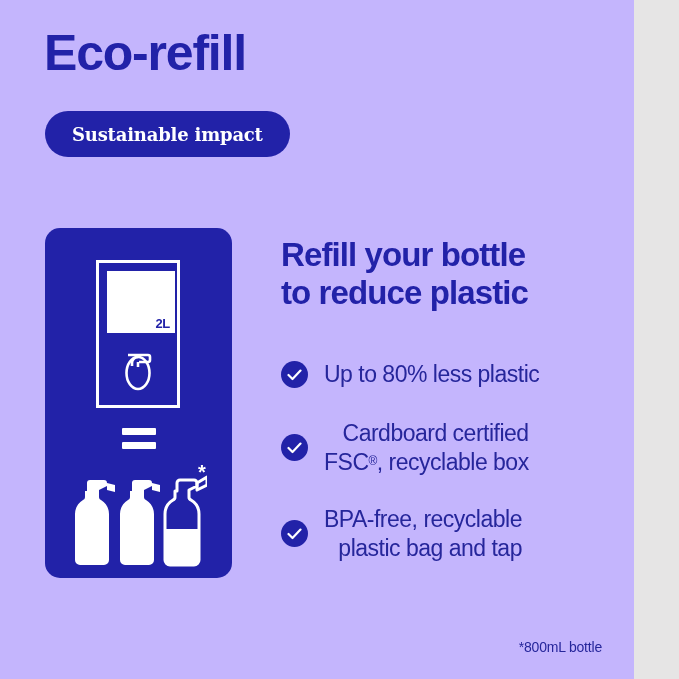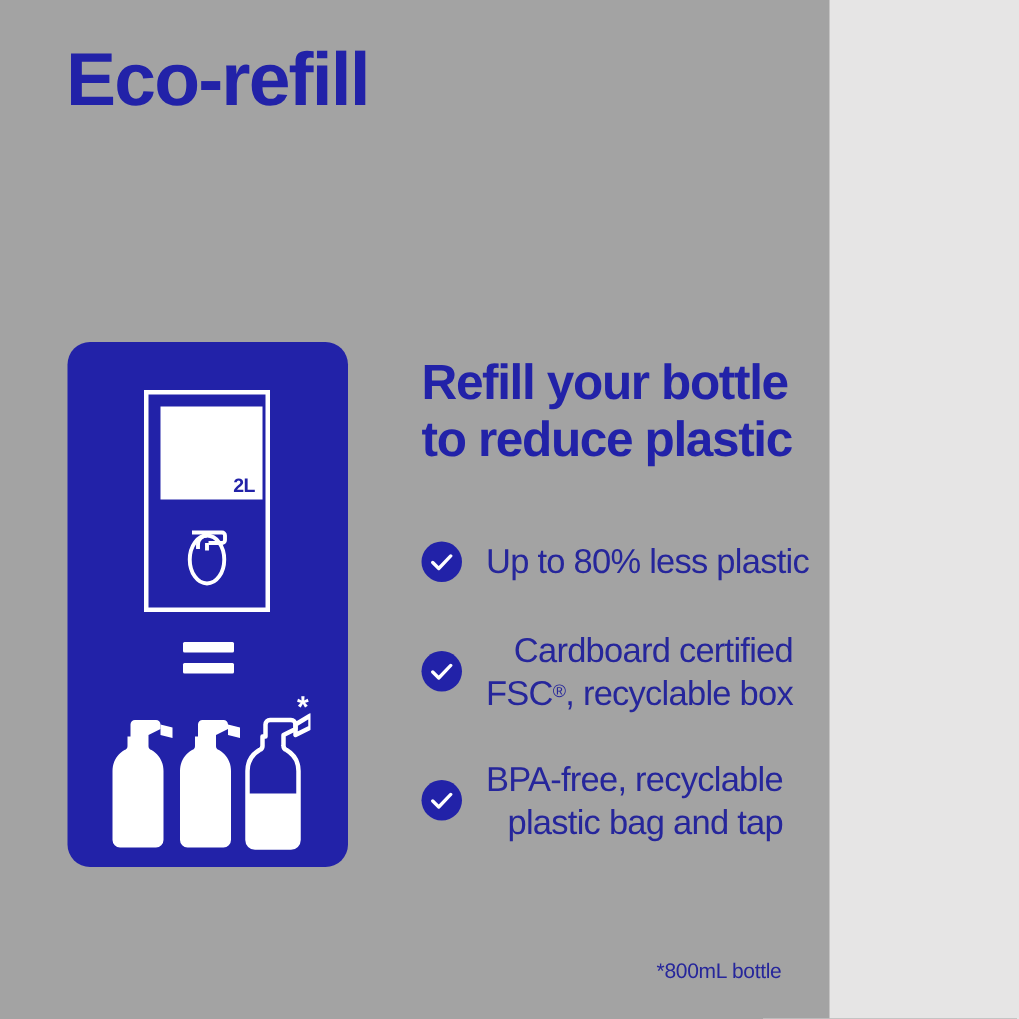--- a/index.html
+++ b/index.html
@@ -10,23 +10,23 @@
     width: 679px;
     height: 679px;
     background: #e6e5e5;
     font-family: "Liberation Sans", sans-serif;
     overflow: hidden;
     position: relative;
   }
 
   #page {
     position: relative;
-    width: 553px;
+    width: 634px;
     height: 679px;
-    background: #a3a3a3;
+    background: #c4b5fd;
   }
 
   
   .title {
     position: absolute;
     left: 44px;
     top: 26px;
     font-size: 50px;
     font-weight: 700;
     letter-spacing: -1.2px;
@@ -196,20 +196,23 @@
     white-space: nowrap;
   }
 </style>
 </head>
 <body>
 
 <div id="page">
 
   <div class="title">Eco-refill</div>
 
+  <div class="badge">
+    <span class="badge-label">Sustainable impact</span>
+  </div>
 
   <div class="illus-card">
 
     <div class="box-outline">
       <div class="box-label">
         <span>2L</span>
       </div>
       <div class="tap-icon">
         <svg width="38" height="50" viewBox="0 0 38 50" fill="none" aria-hidden="true">
           <ellipse cx="19" cy="30" rx="11.5" ry="16" stroke="#ffffff" stroke-width="2.6" fill="none"></ellipse>

